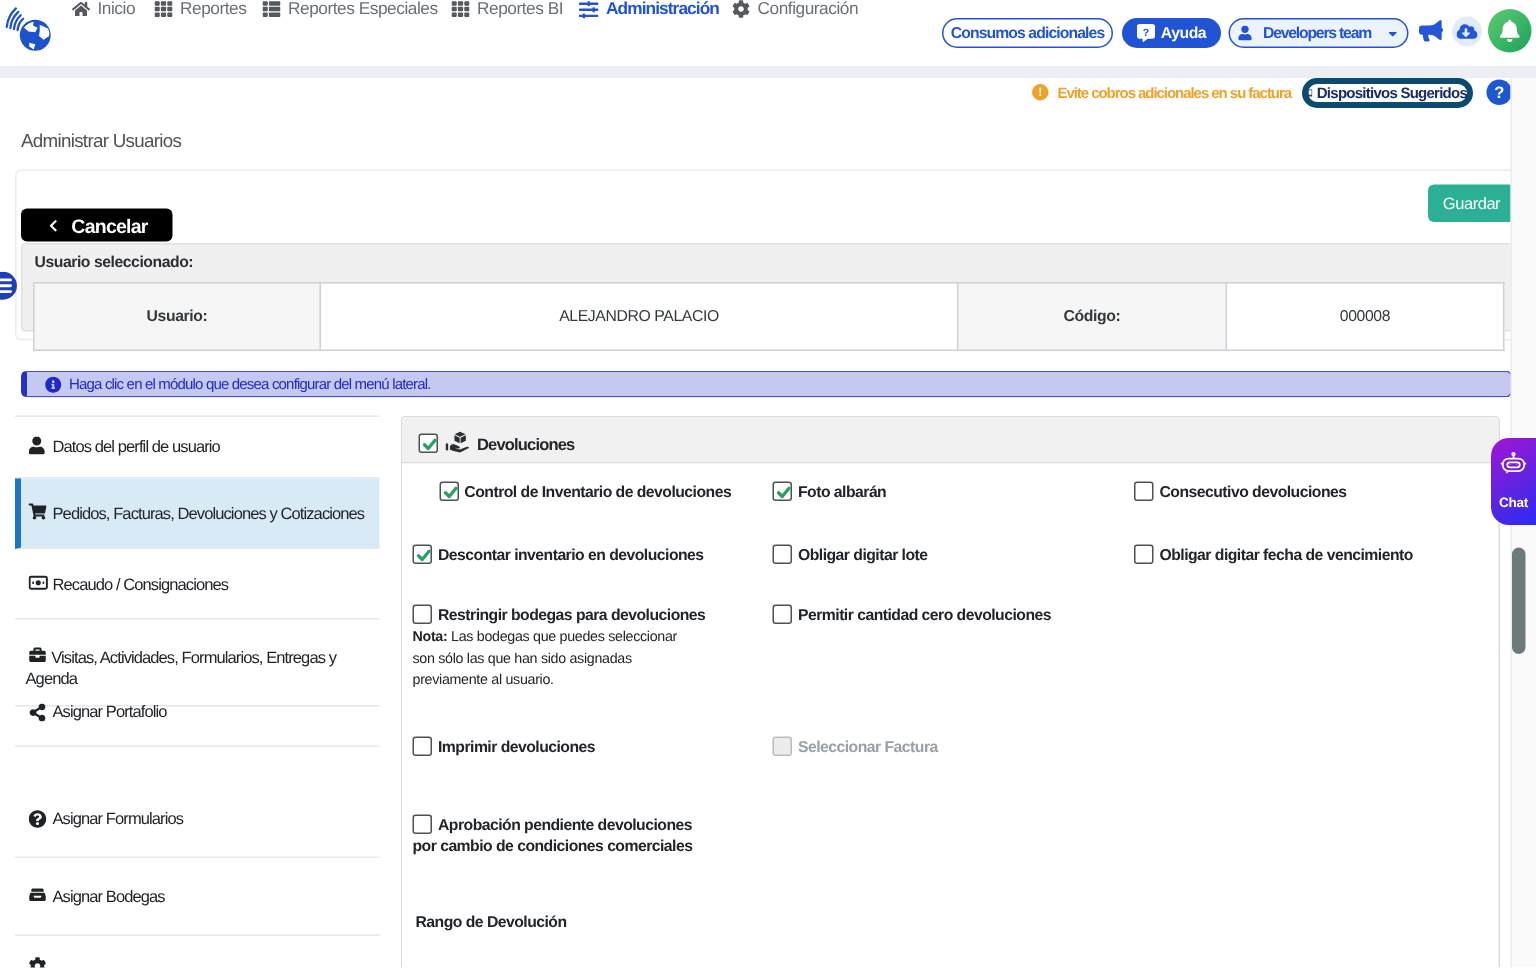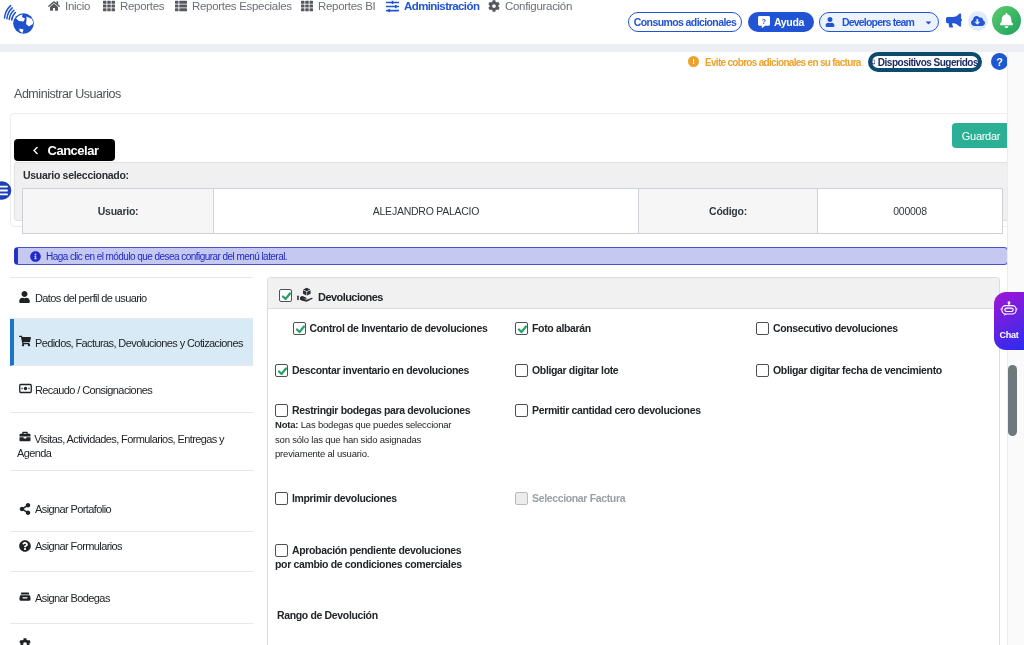--- a/index.html
+++ b/index.html
@@ -248,21 +248,21 @@
         <rect x="18.8" y="9.5" width="2.2" height="3" fill="#1f2326"></rect>
       </svg>
   <div class="tx" style="top:17.5px;">Recaudo / Consignaciones</div>
 </div>
 <div class="sitem" style="top:413px;height:58px;">
   <svg class="ic" style="top:18px" width="12" height="11" viewBox="0 0 512 512" fill="#1f2326">
         <path d="M320 336c0 8.84-7.16 16-16 16h-96c-8.84 0-16-7.16-16-16v-48H0v144c0 25.6 22.4 48 48 48h416c25.6 0 48-22.4 48-48V288H320v48zm144-208h-80V80c0-25.6-22.4-48-48-48H176c-25.6 0-48 22.4-48 48v48H48c-25.6 0-48 22.4-48 48v80h512v-80c0-25.6-22.4-48-48-48zm-144 0H192V96h128v32z"></path>
       </svg>
   <div class="tx" style="top:18.75px;left:7px;line-height:14.5px;">&nbsp;&nbsp;&nbsp;&nbsp;&nbsp;&nbsp;&nbsp;Visitas, Actividades, Formularios, Entregas y<br>Agenda</div>
 </div>
-<div class="sitem" style="top:481px;height:51px;">
+<div class="sitem" style="top:447px;height:51px;">
   <svg class="ic" style="top:22px" width="12" height="12" viewBox="0 0 448 512" fill="#1f2326">
         <path d="M352 320c-22.608 0-43.387 7.819-59.79 20.895l-102.486-64.054a96.551 96.551 0 000-41.683l102.486-64.054C308.613 184.181 329.392 192 352 192c53.019 0 96-42.981 96-96S405.019 0 352 0s-96 42.981-96 96c0 7.158.79 14.13 2.276 20.841L155.79 180.895C139.387 167.819 118.608 160 96 160c-53.019 0-96 42.981-96 96s42.981 96 96 96c22.608 0 43.387-7.819 59.79-20.895l102.486 64.054A96.301 96.301 0 00256 416c0 53.019 42.981 96 96 96s96-42.981 96-96-42.981-96-96-96z"></path>
       </svg>
   <div class="tx" style="top:21.5px;">Asignar Portafolio</div>
 </div>
 <div class="sitem" style="top:522px;height:50px;">
   <svg class="ic" style="top:18px" width="12" height="12" viewBox="0 0 512 512" fill="#1f2326">
         <path d="M504 256c0 136.997-111.043 248-248 248S8 392.997 8 256C8 119.083 119.043 8 256 8s248 111.083 248 248zM262.655 90c-54.497 0-89.255 22.957-116.549 63.758-3.536 5.286-2.353 12.415 2.715 16.258l34.699 26.31c5.205 3.947 12.621 3.008 16.665-2.122 17.864-22.658 30.113-35.797 57.303-35.797 20.429 0 45.698 13.148 45.698 32.958 0 14.976-12.363 22.667-32.534 33.976C247.128 238.528 216 254.941 216 296v4c0 6.627 5.373 12 12 12h56c6.627 0 12-5.373 12-12v-1.333c0-28.462 83.186-29.647 83.186-106.667 0-58.002-60.165-102-116.531-102zM256 338c-25.365 0-46 20.635-46 46 0 25.364 20.635 46 46 46s46-20.636 46-46c0-25.365-20.635-46-46-46z"></path>
       </svg>
   <div class="tx" style="top:17.5px;">Asignar Formularios</div>

